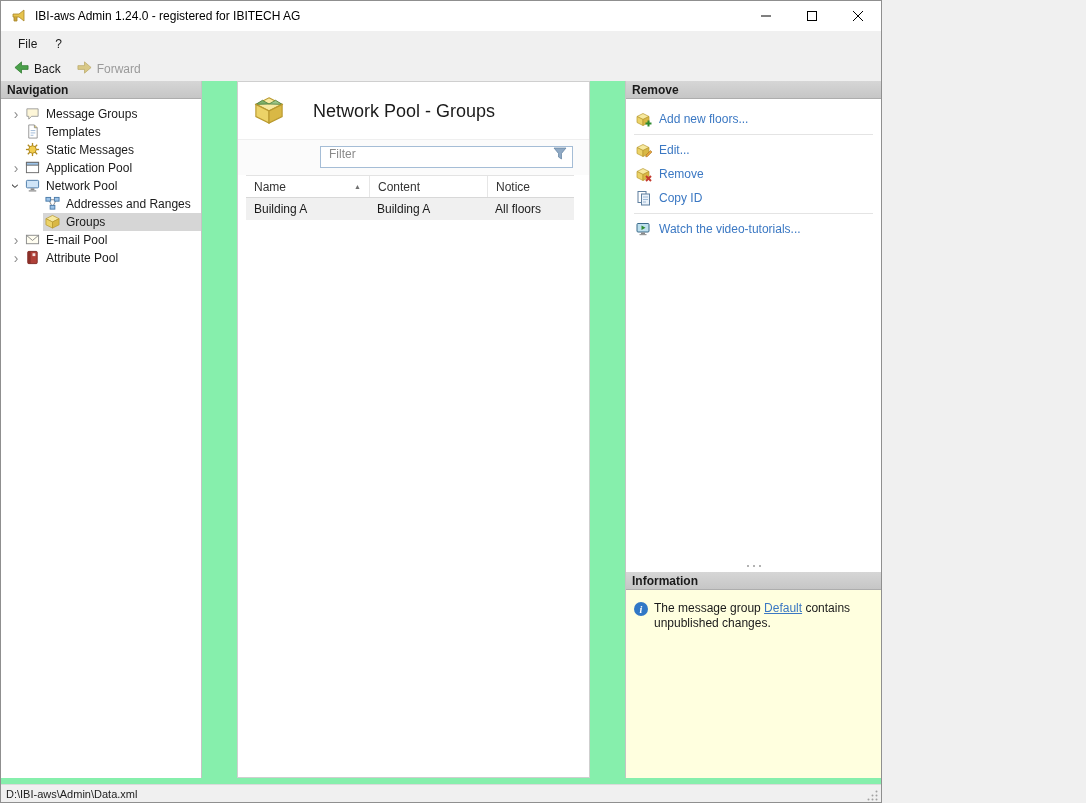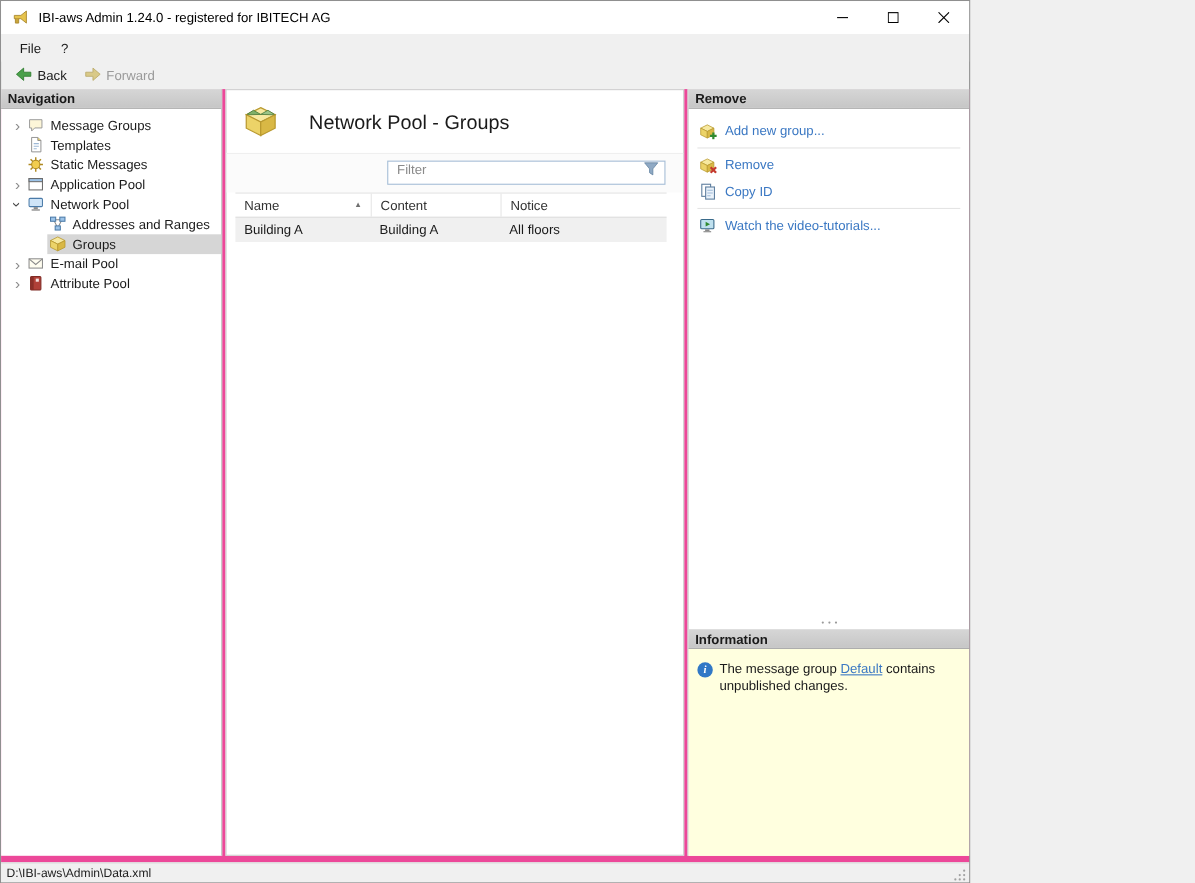--- a/index.html
+++ b/index.html
@@ -22,21 +22,21 @@
   
   .menubar { height:25px; display:flex; align-items:center; padding-left:8px; background:#f0f0f0; flex:0 0 auto; }
   .menu-item { padding:3px 9px; }
   
   .toolbar { height:25px; display:flex; align-items:center; padding-left:6px; gap:2px; flex:0 0 auto; }
   .tool-btn { display:flex; align-items:center; gap:5px; padding:2px 7px; }
   .tool-btn .lbl { color:#1a1a1a; }
   .tool-btn.disabled .lbl { color:#9a9a9a; }
   .dim { opacity:.75; }
   
-  .content-row { flex:1; display:flex; padding-bottom:6px; min-height:0; background:#ec4899; }
+  .content-row { flex:1; display:flex; padding-bottom:6px; min-height:0; background:#86efac;gap:32px; }
   .panel-header {
     height:18px; flex:0 0 auto; background:linear-gradient(#d6d6d6,#c6c6c6);
     border-bottom:1px solid #adadad; font-weight:bold; padding:2px 6px; line-height:14px;
   }
   
   .nav-panel { width:201px; flex:0 0 auto; background:#fff; border-right:1px solid #c4c4c4; display:flex; flex-direction:column; }
   .tree { padding-top:6px; }
   .tree-row { height:18px; display:flex; align-items:center; padding-left:8px; cursor:default; }
   .tree-row.lvl1 { padding-left:28px; }
   .chevron { width:14px; flex:0 0 auto; color:#8c8c8c; font-size:14px; line-height:14px; text-align:center; display:inline-block; }
@@ -333,23 +333,34 @@
             <svg width="16" height="16" viewBox="0 0 16 16">
                 <polygon points="7,2.5 13,5.5 7,8.5 1,5.5" fill="#f7e9a0" stroke="#b9992f" stroke-width="0.7"></polygon>
                 <polygon points="1,5.5 7,8.5 7,14.5 1,11.5" fill="#ecd368" stroke="#b9992f" stroke-width="0.7"></polygon>
                 <polygon points="13,5.5 7,8.5 7,14.5 13,11.5" fill="#d9b845" stroke="#b9992f" stroke-width="0.7"></polygon>
                 <g stroke="#2f8a2f" stroke-width="2">
                   <line x1="12.5" y1="9.5" x2="12.5" y2="15.5"></line>
                   <line x1="9.5" y1="12.5" x2="15.5" y2="12.5"></line>
                 </g>
               </svg>
           </span>
-          <span class="a-label">Add new group...</span>
+          <span class="a-label">Add new floors...</span>
         </div>
         <div class="action-sep"></div>
+        <div class="action-item">
+          <span class="a-icon">
+            <svg width="16" height="16" viewBox="0 0 16 16">
+                <polygon points="7,2.5 13,5.5 7,8.5 1,5.5" fill="#f7e9a0" stroke="#b9992f" stroke-width="0.7"></polygon>
+                <polygon points="1,5.5 7,8.5 7,14.5 1,11.5" fill="#ecd368" stroke="#b9992f" stroke-width="0.7"></polygon>
+                <polygon points="13,5.5 7,8.5 7,14.5 13,11.5" fill="#d9b845" stroke="#b9992f" stroke-width="0.7"></polygon>
+                <path d="M10 13 L14.5 8.5 L16 10 L11.5 14.5 L9.8 14.9 Z" fill="#e8a33c" stroke="#9a6a1a" stroke-width="0.5"></path>
+              </svg>
+          </span>
+          <span class="a-label">Edit...</span>
+        </div>
         <div class="action-item">
           <span class="a-icon">
             <svg width="16" height="16" viewBox="0 0 16 16">
                 <polygon points="7,2.5 13,5.5 7,8.5 1,5.5" fill="#f7e9a0" stroke="#b9992f" stroke-width="0.7"></polygon>
                 <polygon points="1,5.5 7,8.5 7,14.5 1,11.5" fill="#ecd368" stroke="#b9992f" stroke-width="0.7"></polygon>
                 <polygon points="13,5.5 7,8.5 7,14.5 13,11.5" fill="#d9b845" stroke="#b9992f" stroke-width="0.7"></polygon>
                 <g stroke="#c43a2e" stroke-width="2">
                   <line x1="10" y1="10" x2="15" y2="15"></line>
                   <line x1="15" y1="10" x2="10" y2="15"></line>
                 </g>

